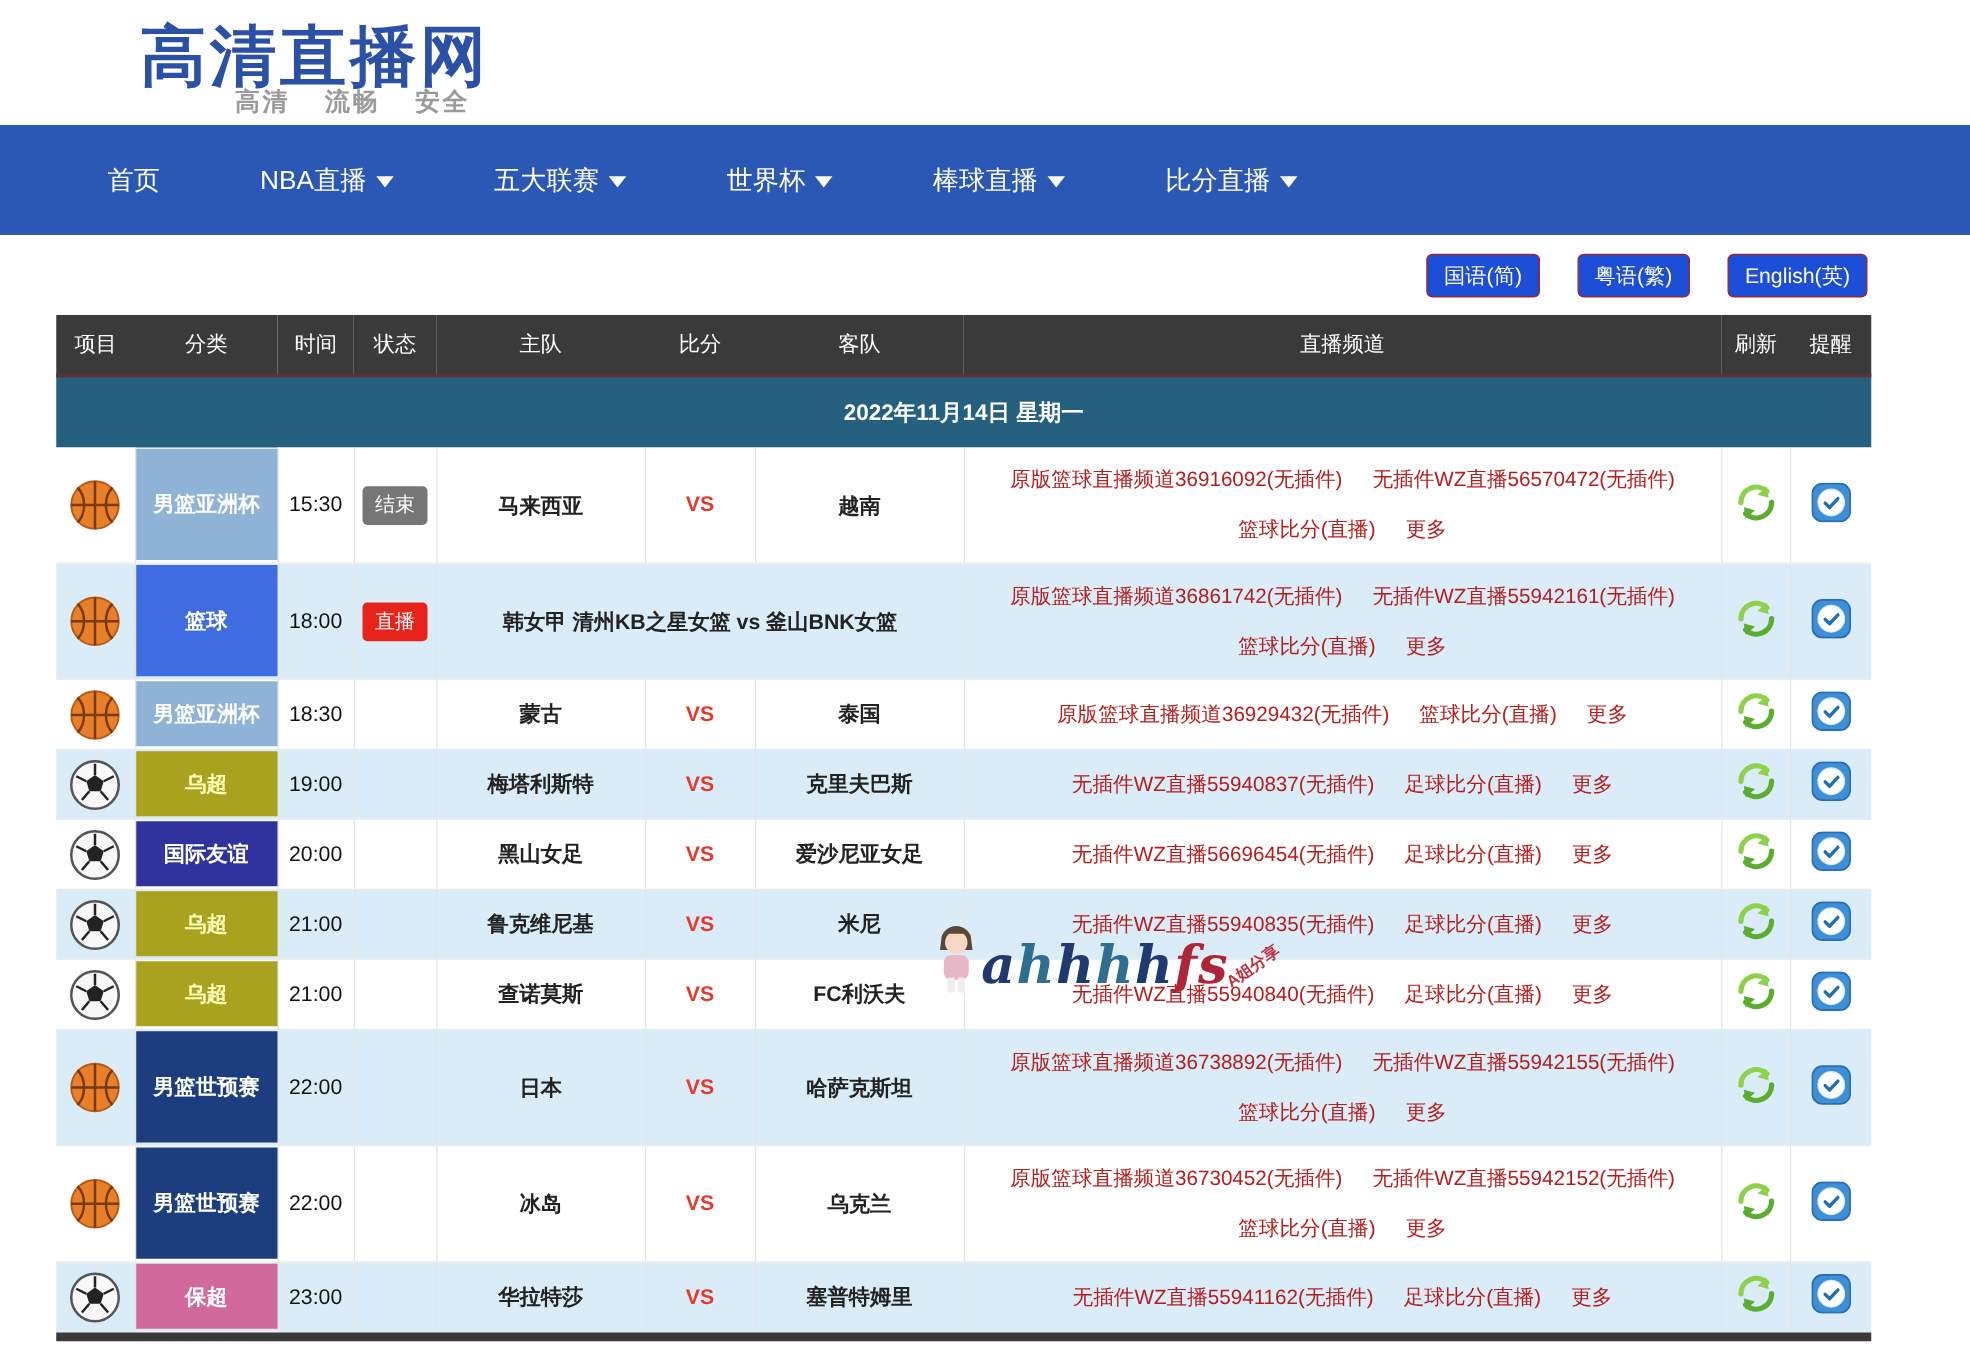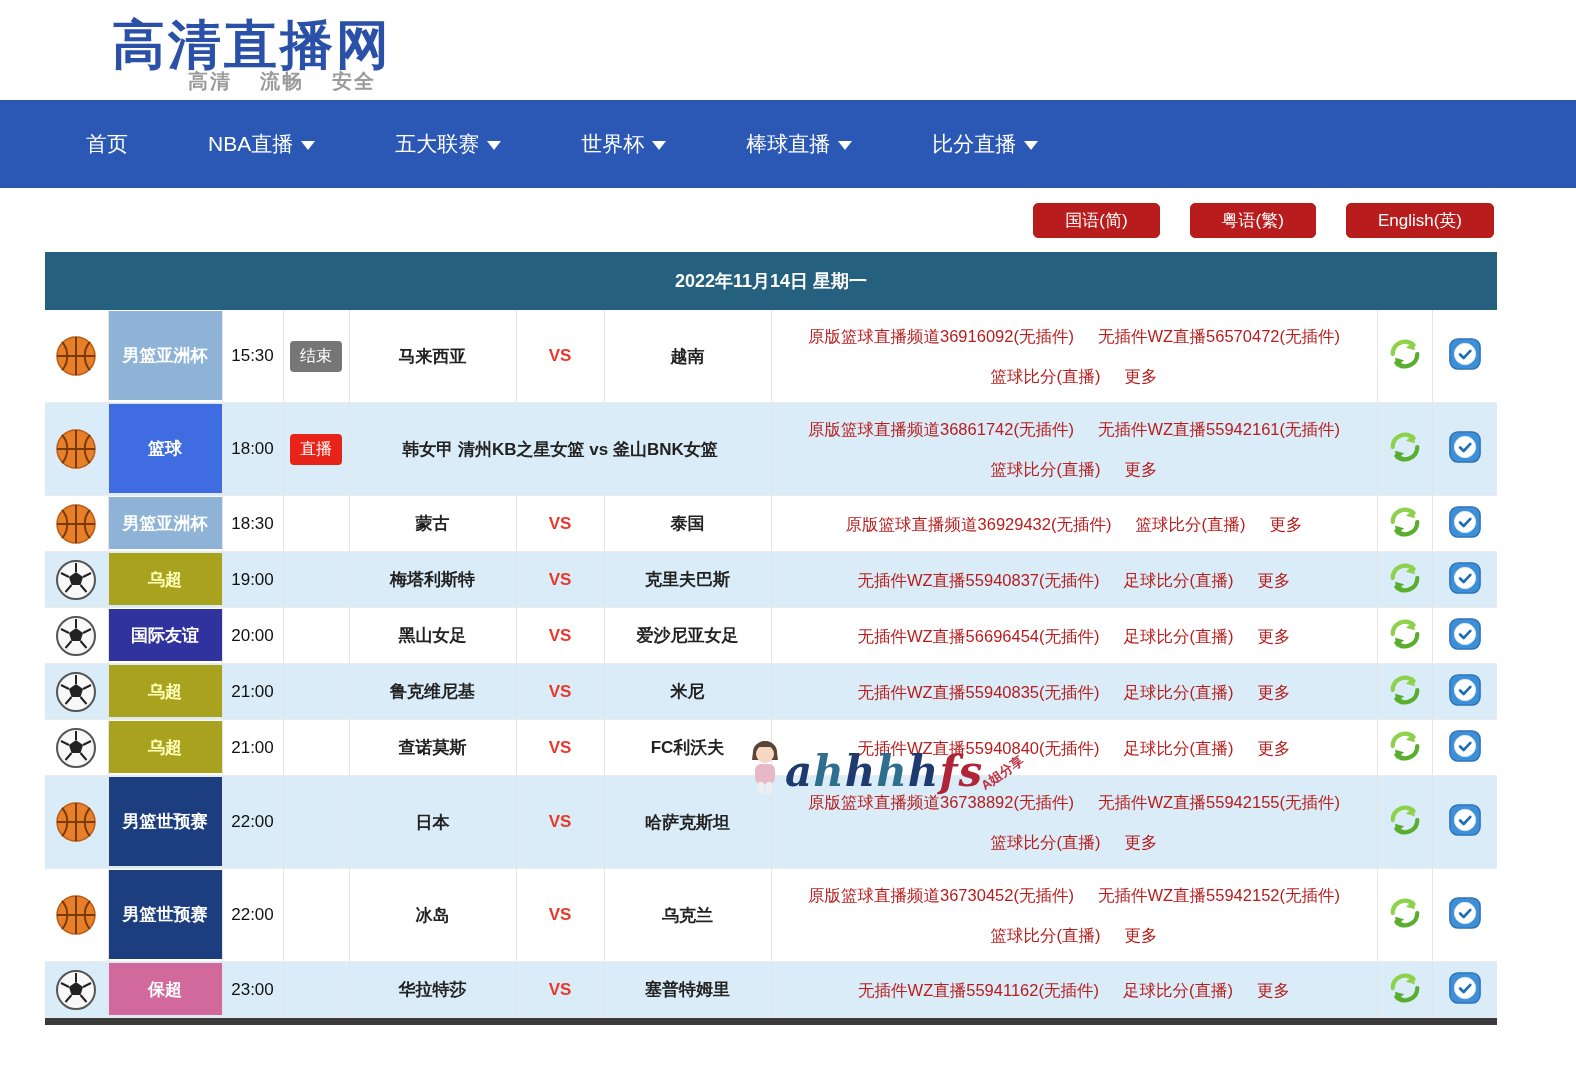--- a/index.html
+++ b/index.html
@@ -17,22 +17,22 @@
   .nav { height:88px; background:#2b58b4; display:flex; align-items:center;
     padding-left:86px; gap:80px; }
   .nav-item { display:flex; align-items:center; gap:8px; color:#fff;
     font-size:21px; font-weight:normal; cursor:pointer; white-space:nowrap; }
   .caret { width:0; height:0; border-left:7px solid transparent;
     border-right:7px solid transparent; border-top:9px solid #fff; margin-top:3px; }
 
   
   .lang-bar { display:flex; justify-content:flex-end; align-items:center;
     gap:30px; padding-right:82px; margin-top:14px; height:36px; }
-  .lang-btn { background:#b91c1c; color:#fff; border:1px solid #b02015;
-    font-size:17px; padding:5px 31px; border-radius:5px; cursor:pointer;
+  .lang-btn { background:#1d4ed8; color:#fff; border:1px solid #b02015;
+    font-size:17px; padding:5px 13px; border-radius:5px; cursor:pointer;
     font-family:inherit; }
 
   
   .table-wrap { margin:14px 45px 0 45px; position:relative; }
   table { width:1452px; border-collapse:collapse; table-layout:fixed; }
   thead th { background:#3a3a3a; color:#fff; font-size:17px; font-weight:normal;
     height:48px; border-bottom:3px solid #5c3038; }
   .date-row td { background:#25617f; color:#fff; text-align:center;
     font-size:18px; font-weight:bold; height:58px; }
   tbody td { border-right:1px solid #e4e4e4; border-bottom:1px solid #ececec;
@@ -125,20 +125,32 @@
         <col style="width:61px">
       <col style="width:66px">
         <col style="width:167px">
         <col style="width:88px">
       <col style="width:167px">
         <col style="width:606px">
         <col style="width:55px">
       <col style="width:65px">
     </colgroup>
     <thead>
+      <tr>
+        <th>项目</th>
+        <th>分类</th>
+        <th>时间</th>
+        <th>状态</th>
+        <th>主队</th>
+        <th>比分</th>
+        <th>客队</th>
+        <th>直播频道</th>
+        <th>刷新</th>
+        <th>提醒</th>
+      </tr>
       <tr class="date-row">
         <td colspan="10">2022年11月14日  星期一</td>
       </tr>
     </thead>
     <tbody id="rows-body">
         <tr>
     <td class="c-icon">
       <svg class="sport-svg" width="42" height="42" viewBox="0 0 42 42" style="display: block;">
         <circle cx="21" cy="21" r="19" fill="#e8802a" stroke="#b85a14" stroke-width="1.5"></circle>
         <path d="M21 2v38M2 21h38M7 7c7 7 7 21 0 28M35 7c-7 7-7 21 0 28" stroke="#7a3a08" stroke-width="2" fill="none"></path>

